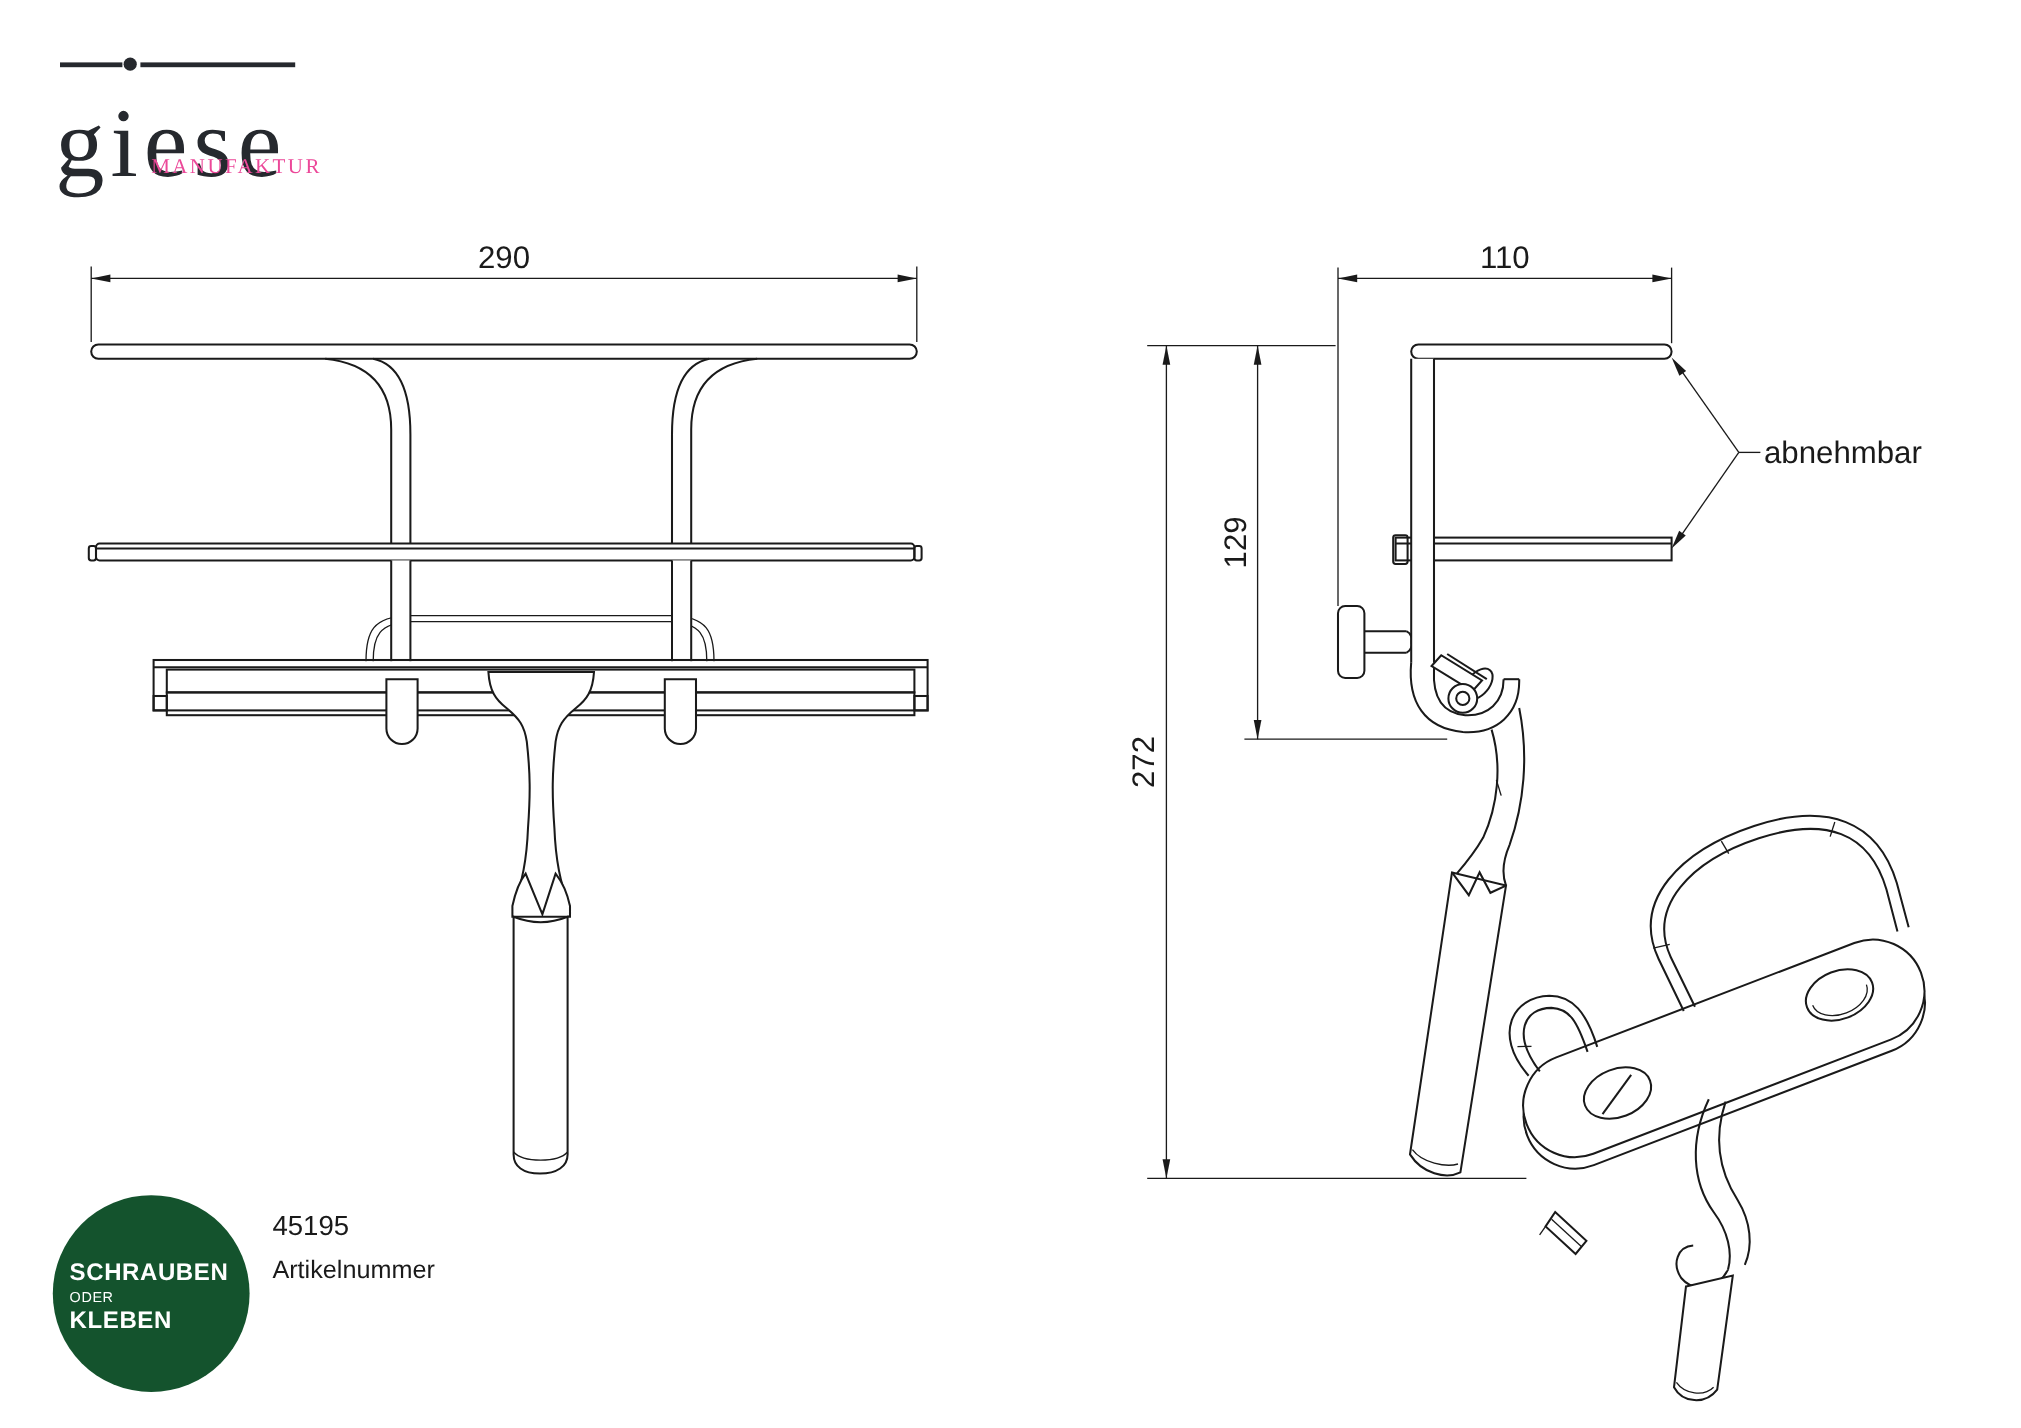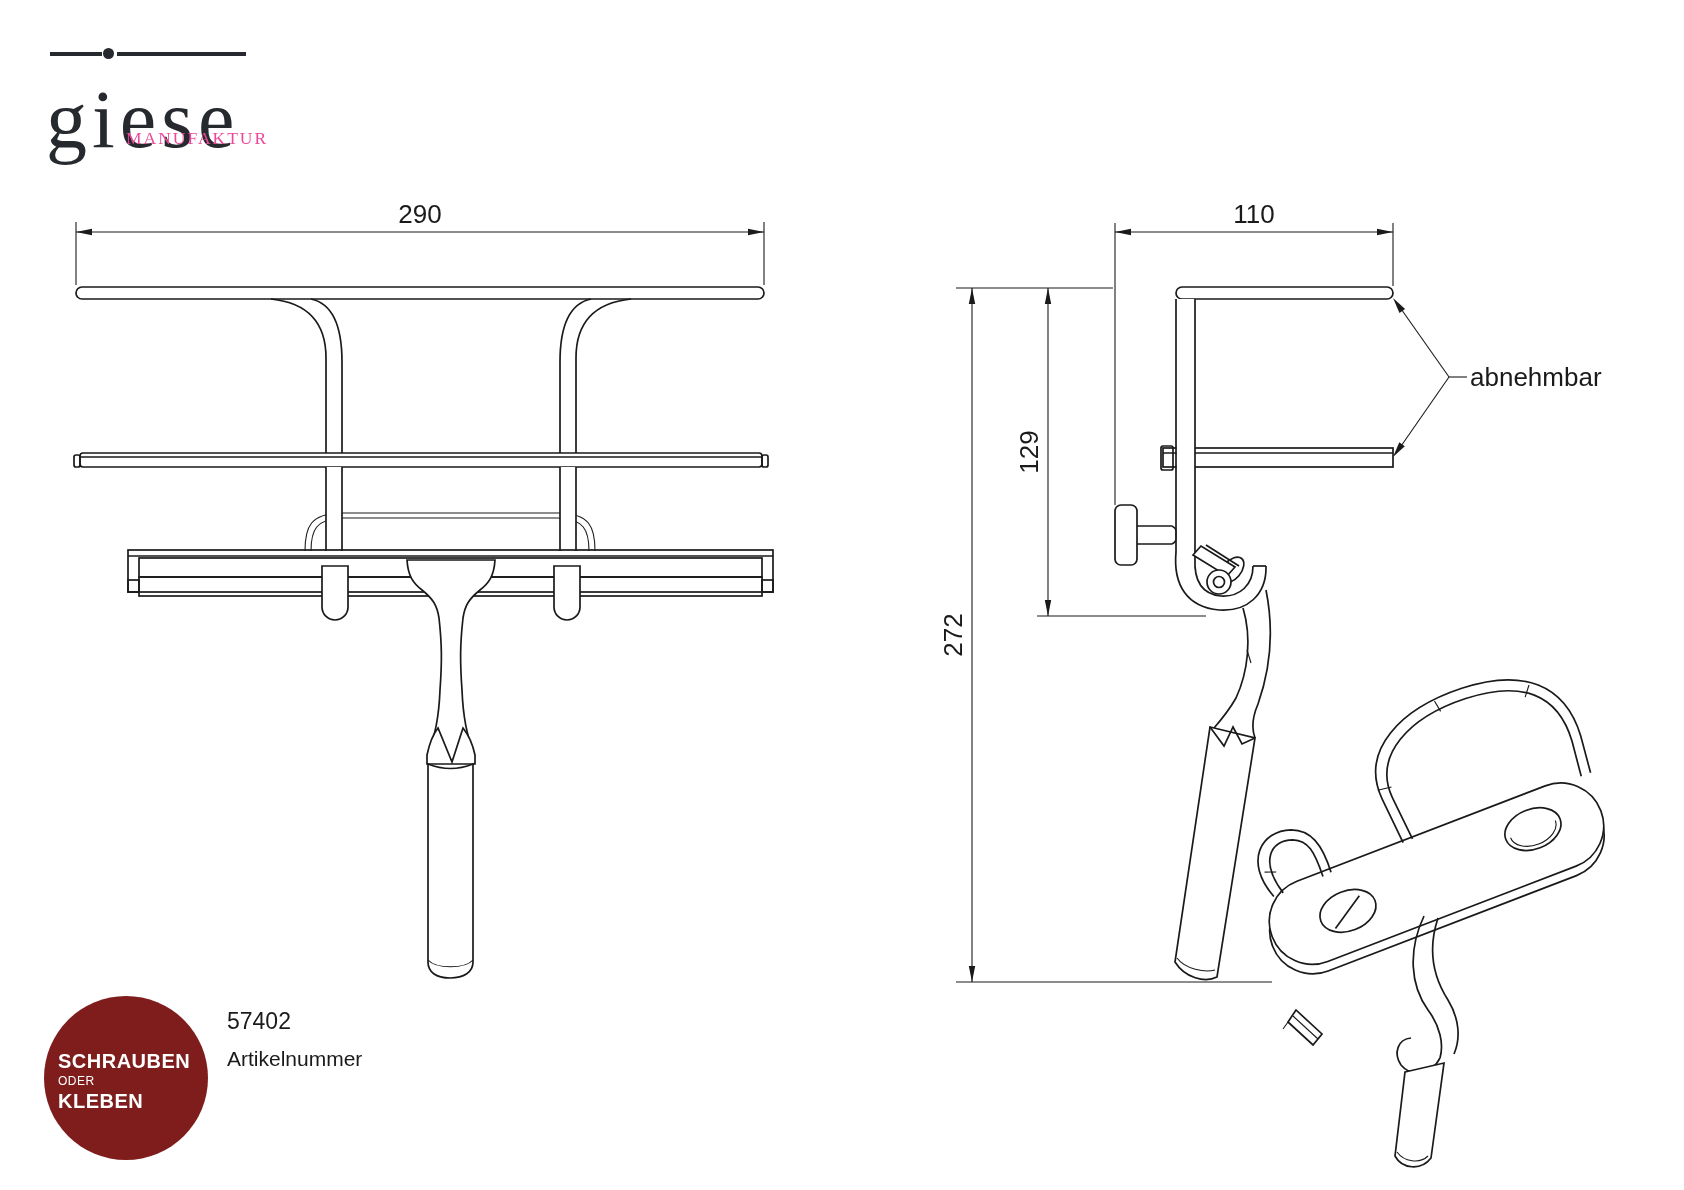--- a/index.html
+++ b/index.html
@@ -14,21 +14,21 @@
   .logo-subtitle{font-family:"Liberation Serif",serif;font-size:17.5px;letter-spacing:2px;
                  color:#ec4899;}
   
   svg#drawing{position:absolute;left:0;top:0;}
   .ln{stroke:#1a1a1a;stroke-width:1.7;fill:none;}
   .lnw{stroke:#1a1a1a;stroke-width:1.7;fill:#fff;}
   .thin{stroke:#1a1a1a;stroke-width:1.1;fill:none;}
   .arr{fill:#1a1a1a;stroke:none;}
   .dim-text{font-family:"Liberation Sans",sans-serif;font-size:26px;fill:#1a1a1a;}
   
-  .badge{width:164px;height:164px;border-radius:50%;background:#7f1d1d;color:#fff;
+  .badge{width:164px;height:164px;border-radius:50%;background:#14532d;color:#fff;
          box-sizing:border-box;padding:54px 0 0 14px;}
   .badge .b1,.badge .b3{font-size:20px;font-weight:bold;letter-spacing:.5px;line-height:22px;}
   .badge .b2{font-size:12px;font-weight:normal;letter-spacing:.5px;line-height:18px;}
   
   .art-num{font-size:23px;line-height:1;}
   .art-label{font-size:21px;line-height:1;}
   .doc-title{font-size:23px;font-weight:bold;line-height:1;}
   .company{font-size:24px;line-height:1;letter-spacing:-0.3px;}
 </style>
 </head>
@@ -222,18 +222,18 @@
   </g>
 </svg>
 
 <div class="abs badge" style="left:44px;top:996px;">
   <div class="b1">SCHRAUBEN</div>
   <div class="b2">ODER</div>
   <div class="b3">KLEBEN</div>
 </div>
 
 <div class="abs" style="left:227px;top:1010px;">
-  <div class="art-num">57402</div>
+  <div class="art-num">45195</div>
   <div class="art-label" style="margin-top:15px;">Artikelnummer</div>
 </div>
 
 <div class="abs" style="left:227px;top:1092px;">
 </div>
 
 </body></html>

